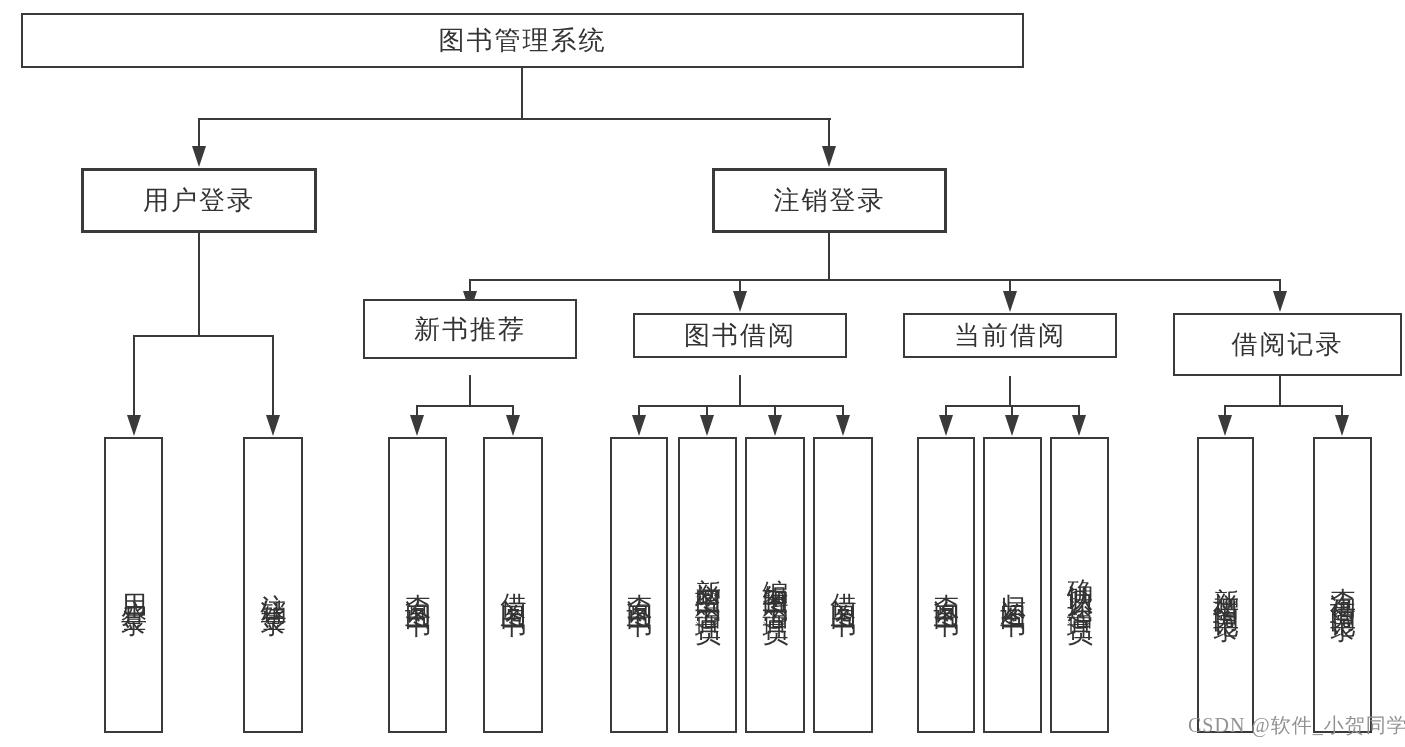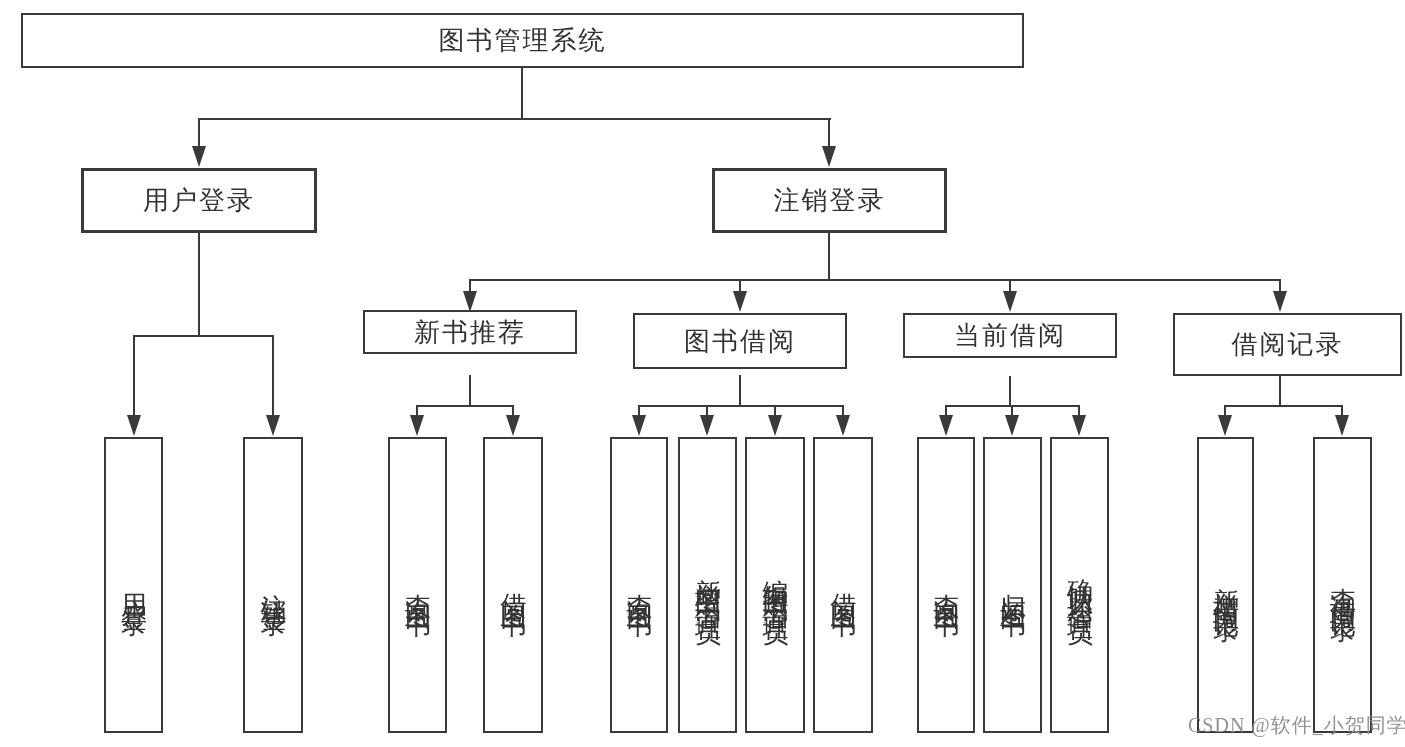--- a/index.html
+++ b/index.html
@@ -85,22 +85,22 @@
   <i class="ln" style="left:1224px;top:405px;width:2px;height:11px"></i>
   <i class="ar" style="left:1218px;top:415px"></i>
   <i class="ln" style="left:1341px;top:405px;width:2px;height:11px"></i>
   <i class="ar" style="left:1335px;top:415px"></i>
 
   <div class="bx" style="left:21px;top:13px;width:1003px;height:55px">图书管理系统</div>
 
   <div class="bx l2" style="left:81px;top:168px;width:236px;height:65px">用户登录</div>
   <div class="bx l2" style="left:712px;top:168px;width:235px;height:65px">注销登录</div>
 
-  <div class="bx" style="left:363px;top:310px;width:214px;height:44px">新书推荐</div>
-  <div class="bx" style="left:633px;top:313px;width:214px;height:56px">图书借阅</div>
+  <div class="bx" style="left:363px;top:299px;width:214px;height:60px">新书推荐</div>
+  <div class="bx" style="left:633px;top:313px;width:214px;height:45px">图书借阅</div>
   <div class="bx" style="left:903px;top:313px;width:214px;height:45px">当前借阅</div>
   <div class="bx" style="left:1173px;top:313px;width:229px;height:63px">借阅记录</div>
 
   <div class="leaf" style="left:104px;top:437px;width:59px;height:296px">
     <span>用户登录</span>
     </div>
   <div class="leaf" style="left:243px;top:437px;width:60px;height:296px">
     <span>注销登录</span>
     </div>
 

